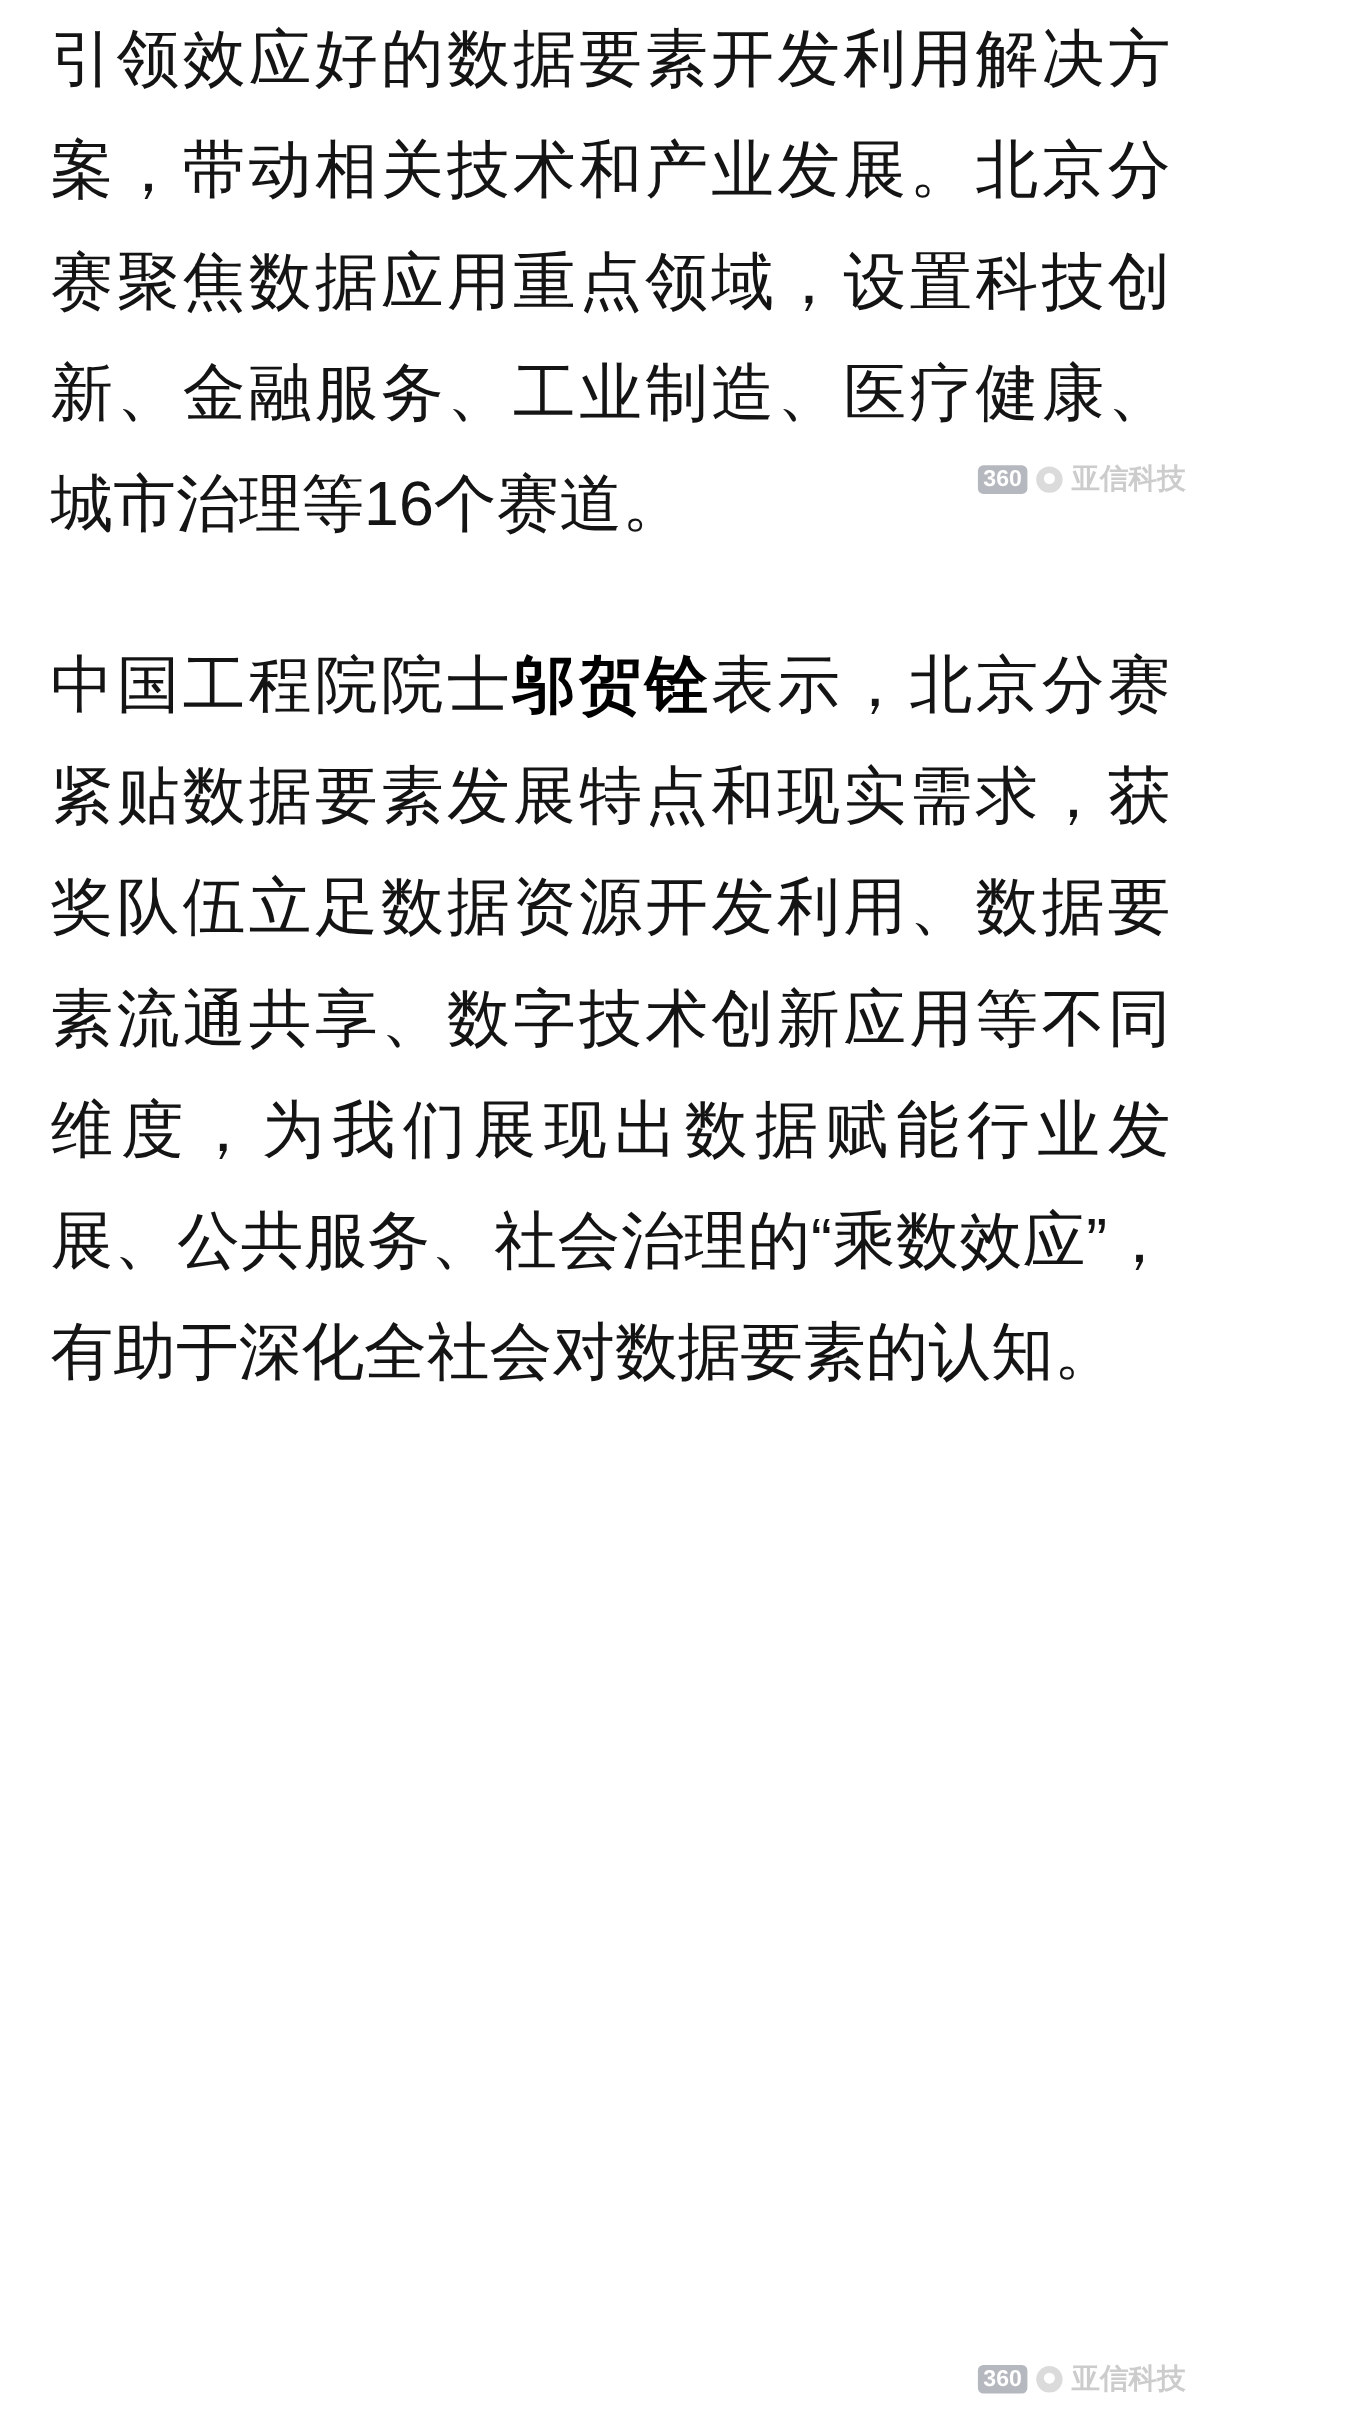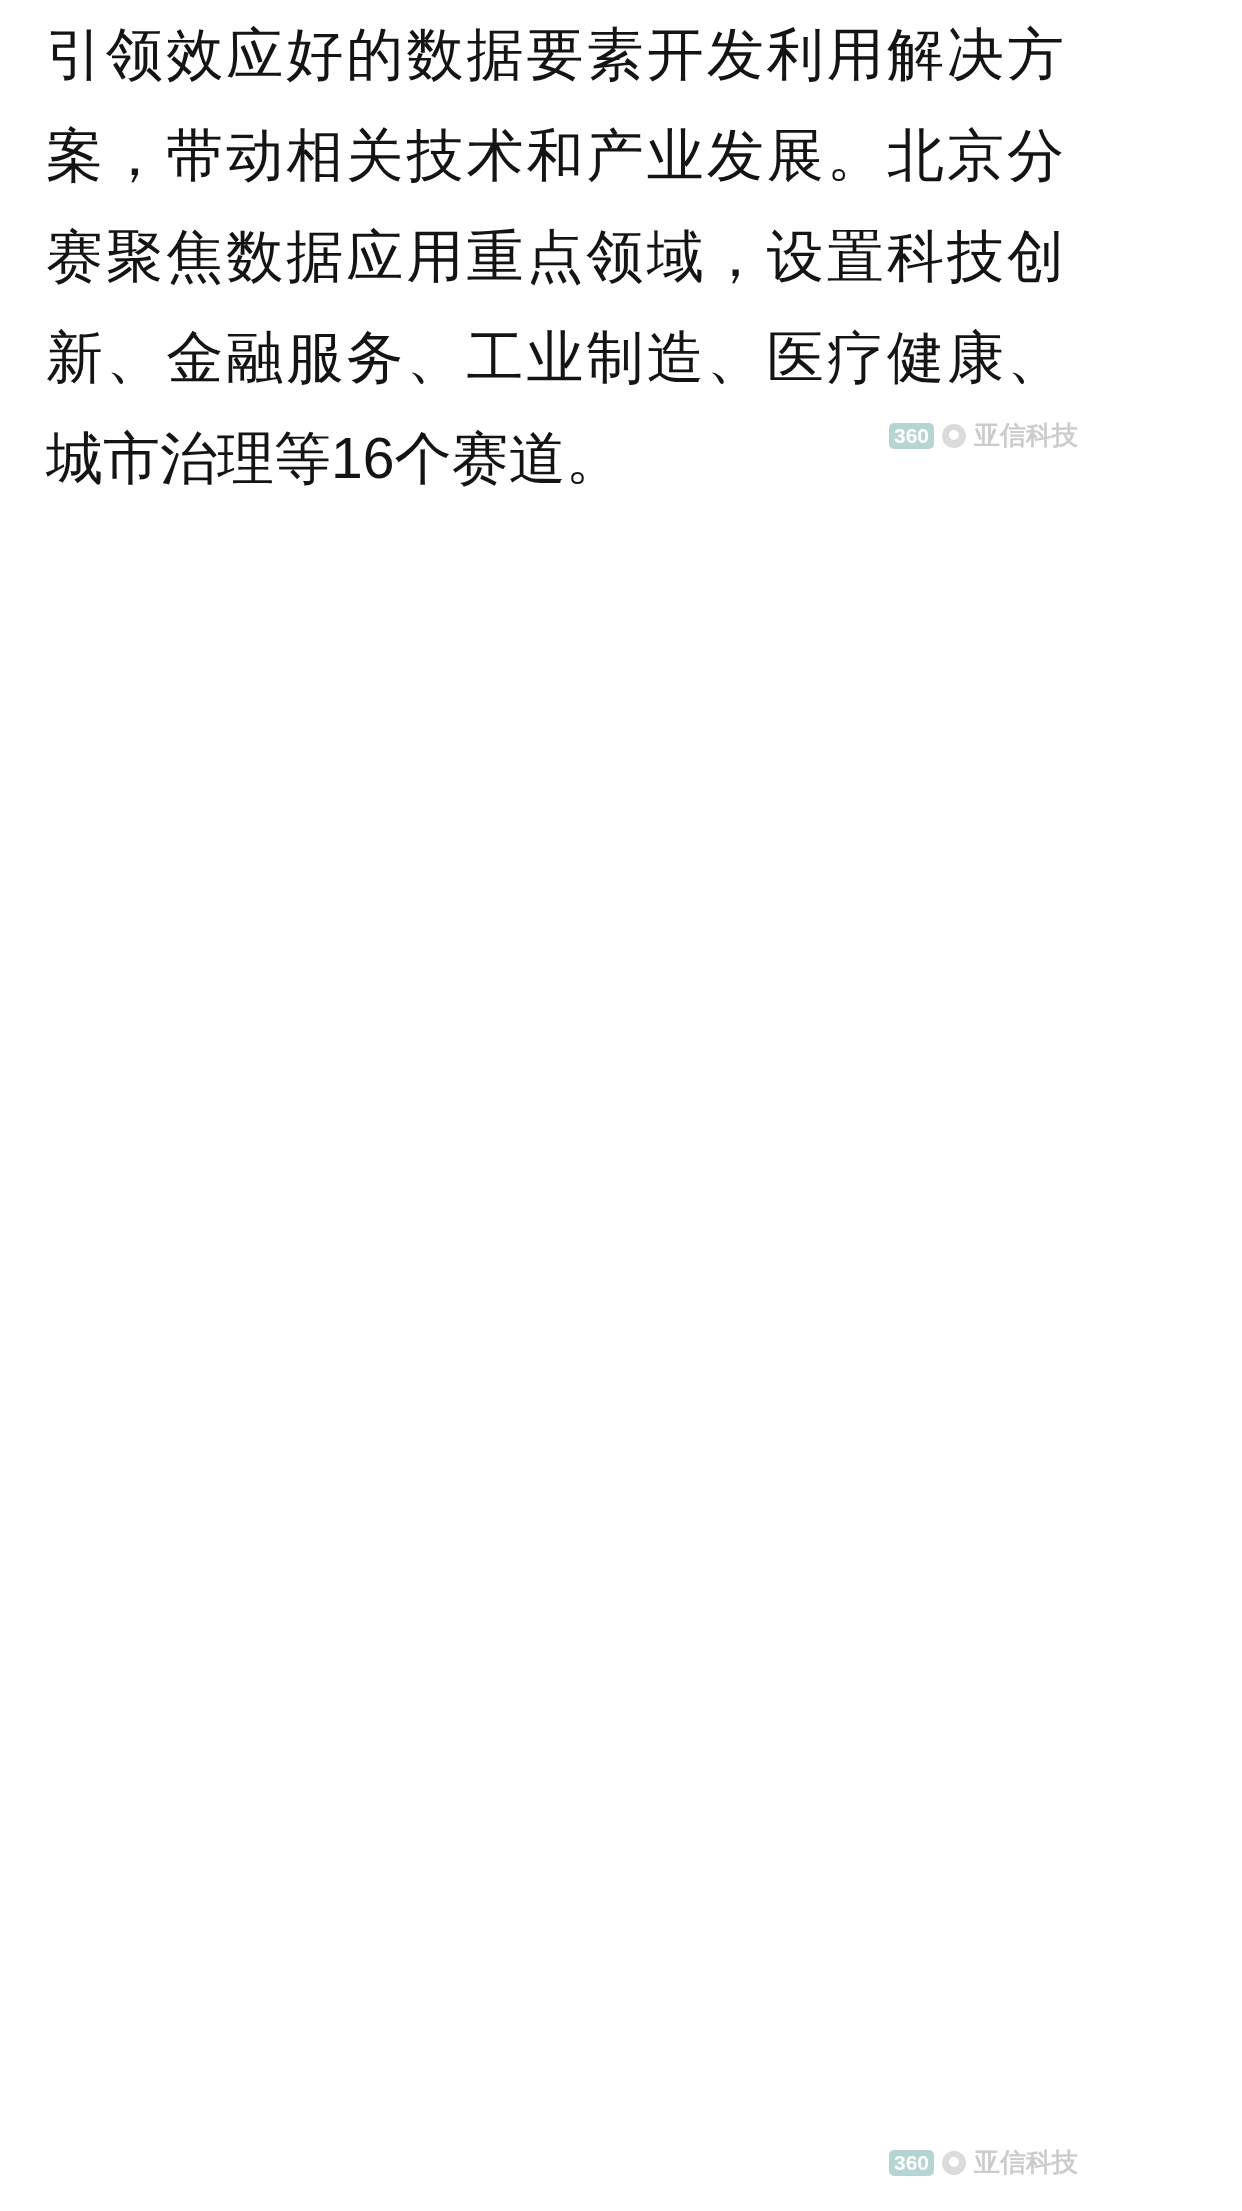--- a/index.html
+++ b/index.html
@@ -47,21 +47,21 @@
     align-items: center;
     gap: 8px;
     opacity: 0.30;
     font-size: 26px;
     color: #5a5a5a;
     white-space: nowrap;
     font-weight: bold;
   }
   .watermark .wm-badge {
     display: inline-block;
-    background: #0f766e;
+    background: #0f172a;
     color: #ffffff;
     border-radius: 5px;
     padding: 1px 5px;
     font-size: 21px;
     font-weight: bold;
     letter-spacing: 0px;
   }
   .wm-1 {
     right: 32px;
     top: 418px;
@@ -89,20 +89,21 @@
     background: #ffffff;
   }
 </style>
 </head>
 <body>
 
 <div class="article">
 
   <p class="para first"><span>引领效应好的数据要素开发利用解决方案，带动相关技术和产业发展。北京分赛聚焦数据应用重点领域，设置科技创新、金融服务、工业制造、医疗健康、城市治理等16个赛道。</span></p>
 
+  <p class="para"><span>中国工程院院士</span><span class="bold">邬贺铨</span><span>表示，北京分赛紧贴数据要素发展特点和现实需求，获奖队伍立足数据资源开发利用、数据要素流通共享、数字技术创新应用等不同维度，为我们展现出数据赋能行业发展、公共服务、社会治理的“乘数效应”，有助于深化全社会对数据要素的认知。</span></p>
 
 
   <div class="watermark wm-1">
     <span class="wm-badge">360</span>
     <span class="wm-logo"></span>
     <span>亚信科技</span>
   </div>
 
   <div class="watermark wm-2">
     <span class="wm-badge">360</span>

